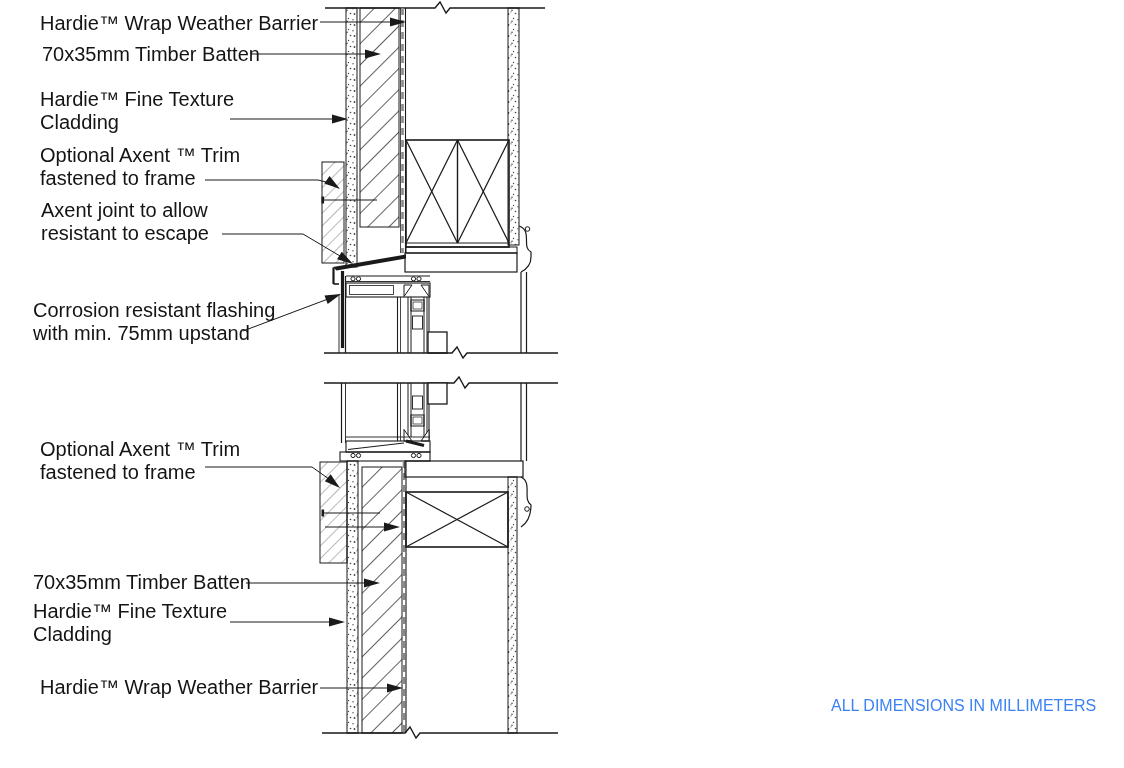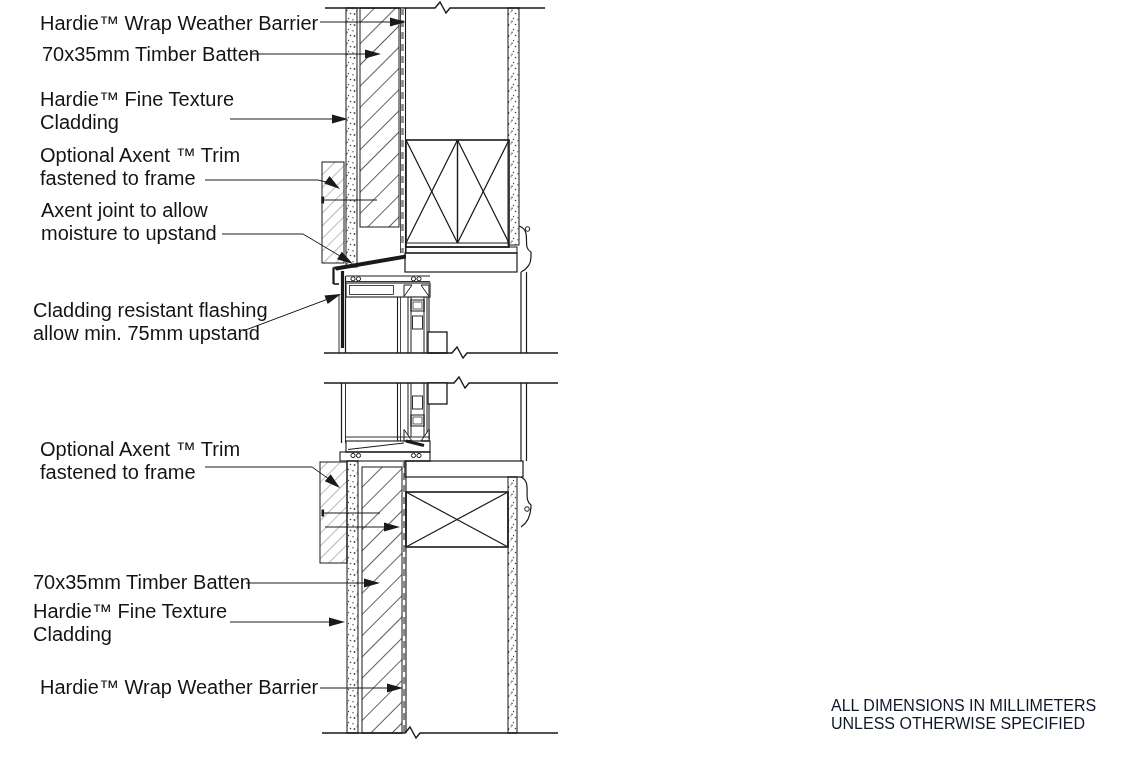--- a/index.html
+++ b/index.html
@@ -1,20 +1,20 @@
 <!DOCTYPE html>
 <html><head>
 <meta charset="utf-8">
 <style>
   html,body{margin:0;padding:0;background:#fff;}
   .canvas{position:relative;width:1124px;height:768px;background:#fff;overflow:hidden;
           font-family:"Liberation Sans", sans-serif;color:#111;}
   .draw-svg{position:absolute;left:0;top:0;}
   .lbl{position:absolute;font-size:20px;line-height:23px;white-space:nowrap;color:#141414;}
-  .note{position:absolute;font-size:16px;line-height:18px;white-space:nowrap;color:#0f172a;}
+  .note{position:absolute;font-size:16px;line-height:18px;white-space:nowrap;color:#3b82f6;text-align:right;}
 </style>
 </head>
 <body>
 
 <div class="canvas">
 
 <svg class="draw-svg" width="1124" height="768" viewBox="0 0 1124 768">
   <defs>
     <pattern id="hatchBatten" width="15" height="15" patternUnits="userSpaceOnUse" patternTransform="rotate(45)">
       <line x1="0" y1="0" x2="0" y2="15" stroke="#1a1a1a" stroke-width="1.4"></line>
@@ -209,40 +209,39 @@
 <div class="lbl" style="left:40px;top:88px">
   <div>Hardie™ Fine Texture</div>
   <div>Cladding</div>
 </div>
 <div class="lbl" style="left:40px;top:144px">
   <div>Optional Axent ™ Trim</div>
   <div>fastened to frame</div>
 </div>
 <div class="lbl" style="left:41px;top:199px">
   <div>Axent joint to allow</div>
-  <div>moisture to upstand</div>
+  <div>resistant to escape</div>
 </div>
 <div class="lbl" style="left:33px;top:299px">
-  <div>Cladding resistant flashing</div>
-  <div>allow min. 75mm upstand</div>
+  <div>Corrosion resistant flashing</div>
+  <div>with min. 75mm upstand</div>
 </div>
 
 <div class="lbl" style="left:40px;top:438px">
   <div>Optional Axent ™ Trim</div>
   <div>fastened to frame</div>
 </div>
 <div class="lbl" style="left:33px;top:571px">
   <div>70x35mm Timber Batten</div>
 </div>
 <div class="lbl" style="left:33px;top:600px">
   <div>Hardie™ Fine Texture</div>
   <div>Cladding</div>
 </div>
 <div class="lbl" style="left:40px;top:676px">
   <div>Hardie™ Wrap Weather Barrier</div>
 </div>
 
 <div class="note" style="left:831px;top:697px">
   <div>ALL DIMENSIONS IN MILLIMETERS</div>
-  <div>UNLESS OTHERWISE SPECIFIED</div>
 </div>
 
 </div>
 
 </body></html>

